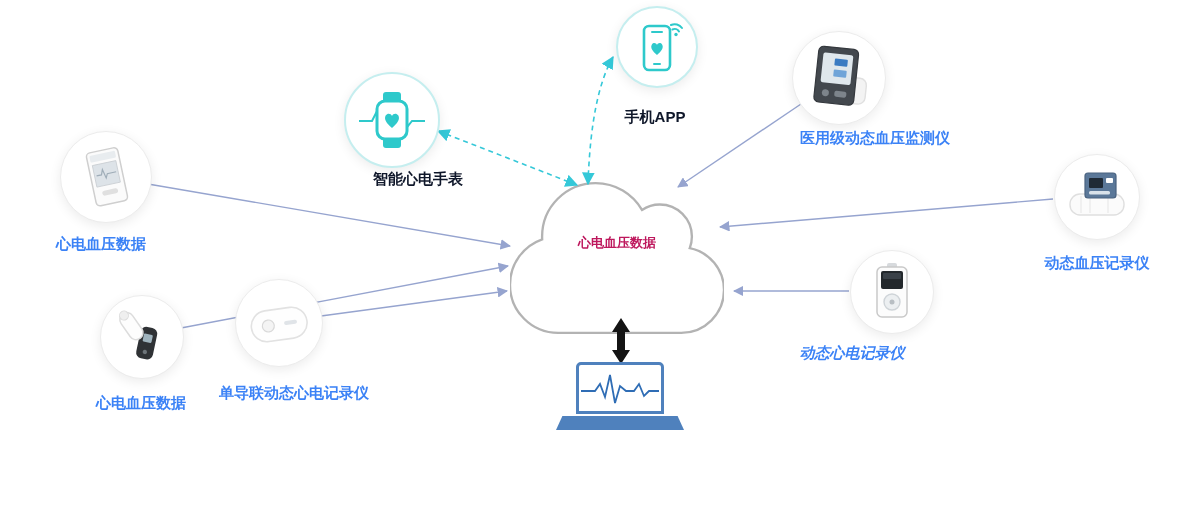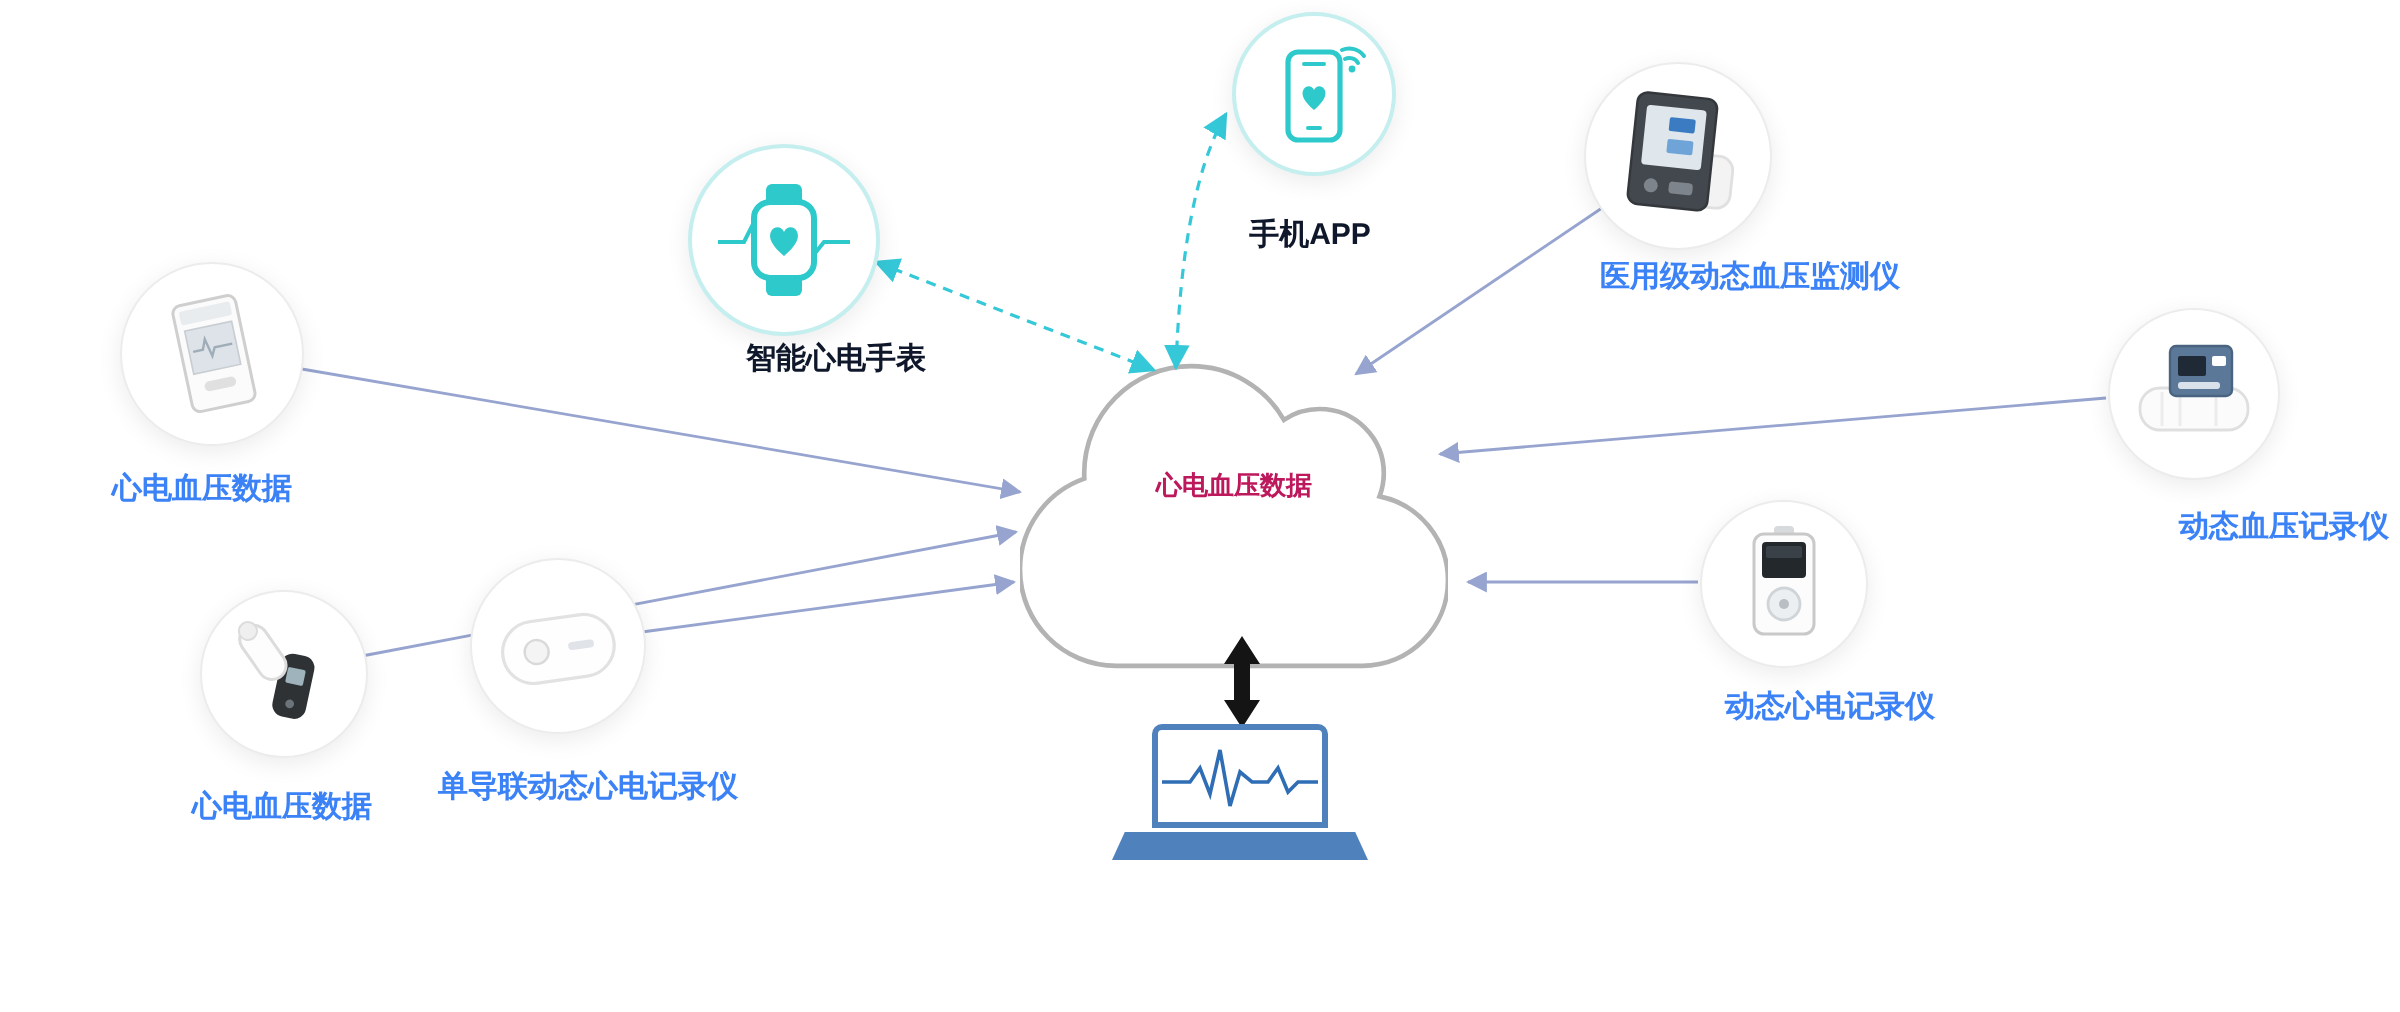--- a/index.html
+++ b/index.html
@@ -32,23 +32,23 @@
   #label-ear-thermometer{left:141px;top:394px;}
   #node-patch-ecg      {left:235px; top:279px; width:86px; height:86px;}
   #label-patch-ecg     {left:294px; top:384px;}
   #node-smartwatch     {left:344px; top:72px;  width:92px; height:92px;}
   #label-smartwatch    {left:390px; top:170px;margin-left:28px;}
   #node-phone-app      {left:616px; top:6px;   width:78px; height:78px;}
   #label-phone-app     {left:655px; top:108px;}
   #node-bp-monitor     {left:792px; top:31px;  width:92px; height:92px;}
   #label-bp-monitor    {left:875px; top:129px;}
   #node-bp-recorder    {left:1054px;top:154px; width:84px; height:84px;}
-  #label-bp-recorder   {left:1142px;top:254px;}
+  #label-bp-recorder   {left:1097px;top:254px;}
   #node-holter         {left:850px; top:250px; width:82px; height:82px;}
-  #label-holter        {left:915px; top:344px;}
+  #label-holter        {left:852px; top:344px;font-style:italic;}
 
   
   #laptop-screen{position:absolute;left:576px;top:362px;width:82px;height:46px;background:#fff;
                  border:3px solid #4f81bd;border-radius:5px 5px 0 0;z-index:2;}
   #laptop-base{position:absolute;left:556px;top:416px;width:128px;height:14px;background:#4f81bd;
                clip-path:polygon(5% 0%,95% 0%,100% 100%,0% 100%);z-index:2;}
 </style>
 </head>
 <body>
 

